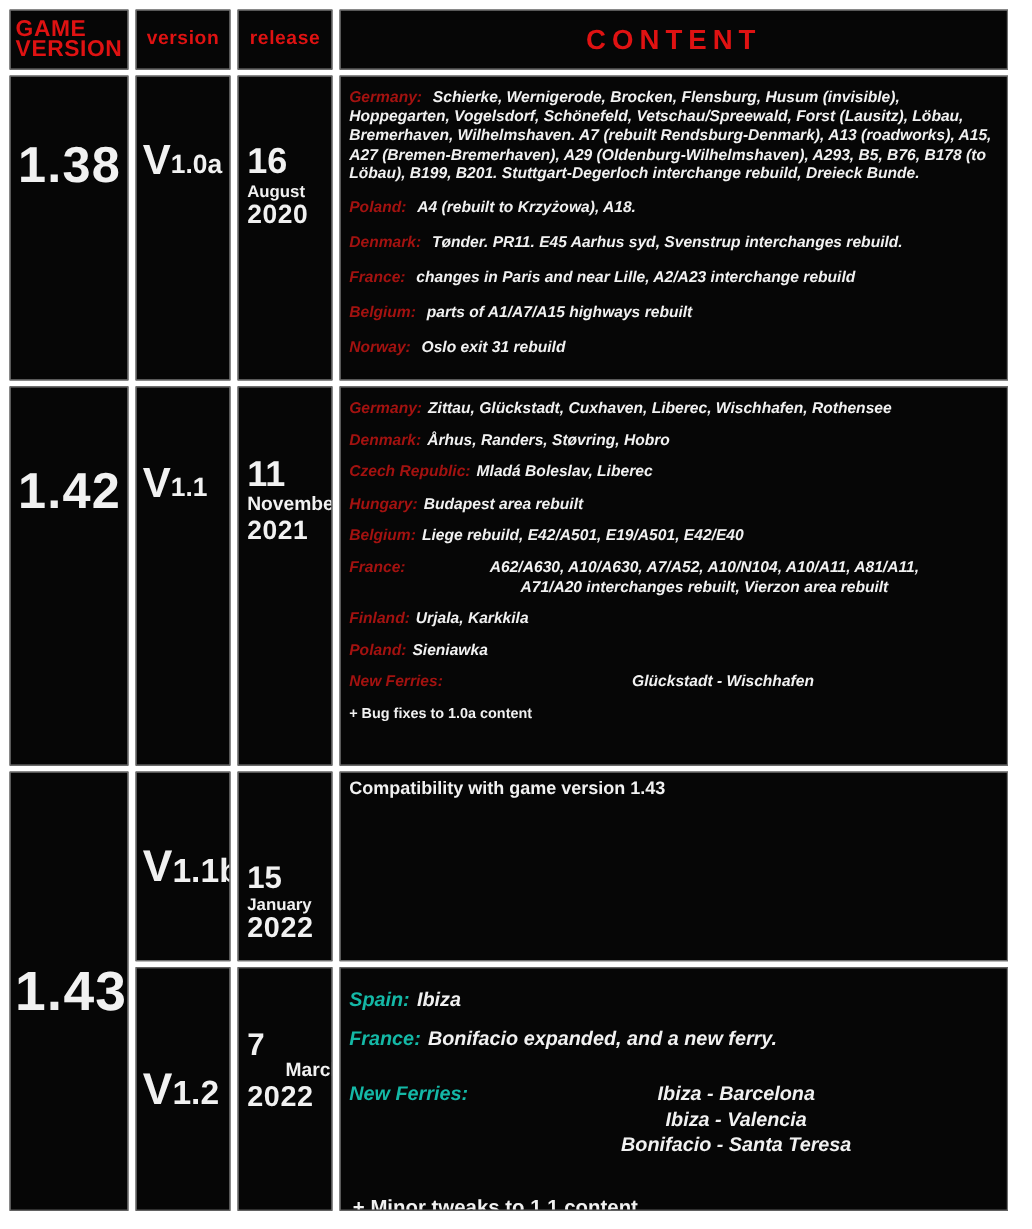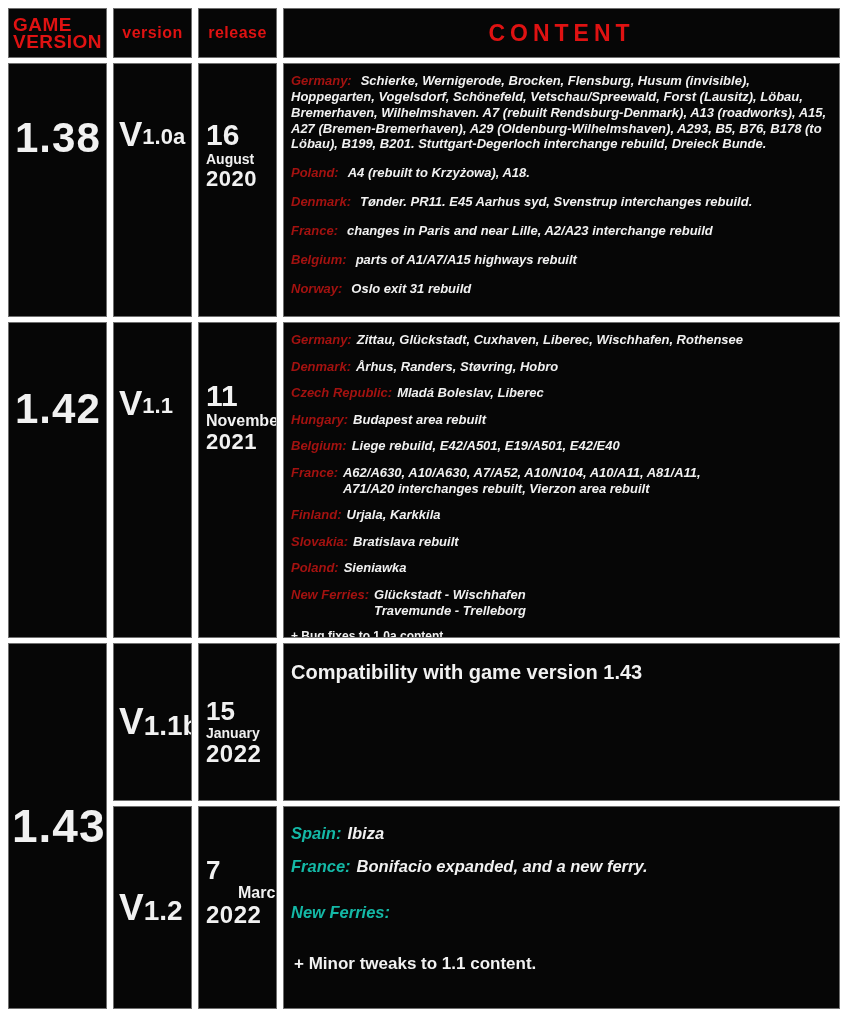--- a/index.html
+++ b/index.html
@@ -34,43 +34,43 @@
   .ver.center .v-small{font-size:28px;align-self:center;padding-top:7px;padding-bottom:0;}
   .vwrap{display:flex;}
   
   .rel{display:flex;flex-direction:column;align-items:flex-start;padding-left:7px;line-height:1;}
   .rel .day{font-size:30px;}
   .rel .month{font-size:14px;margin-top:2px;}
   .rel .year{font-size:22px;margin-top:2px;letter-spacing:0.5px;}
   .rel.r1{padding-top:56px;}
   .rel.r2{padding-top:58px;}
   .rel.r2 .month{font-size:16px;}
-  .rel.r3{padding-top:54px;}
+  .rel.r3{padding-top:74px;}
   .rel.r3 .day{font-size:26px;}
   .rel.r3 .year{font-size:24px;}
   .rel.r4{padding-top:50px;}
   .rel.r4 .day{font-size:26px;}
   .rel.r4 .month{font-size:16px;margin-left:32px;}
   .rel.r4 .year{font-size:24px;}
   
   .content{padding:9px 8px 0 7px;}
   .lbl{color:#a31210;}
   .entry{margin-bottom:13px;font-style:italic;}
   .entry .lbl{margin-right:9px;}
   .c1{font-size:13px;line-height:1.22;}
   .c2{font-size:13px;line-height:1.2;}
   .c2 .entry{margin-bottom:11px;}
   .c2 .entry .lbl{margin-right:5px;}
   .hang{display:flex;}
   .hang .lbl{flex:none;}
-  .hang .val{flex:1;}
+  .hang .val{flex:1;text-align:center;}
   .line{display:block;}
   .footnote{color:#f1f1f1;}
   .c2 .footnote{font-size:12px;margin-top:8px;}
-  .c3{font-size:20px;line-height:1.25;padding-top:16px;}
+  .c3{font-size:15px;line-height:1.25;padding-top:5px;}
   .c3 .plain{margin-bottom:0;}
   .c3 .gap{height:42px;}
   .c4{font-size:16.5px;line-height:1.25;padding-top:16px;}
   .c4 .entry{margin-bottom:12px;}
   .c4 .entry .lbl{margin-right:6px;color:#14b8a6;}
   .c4 .ferries{margin-top:26px;}
   .c4 .ferries .line{line-height:1.28;}
   .c4 .footnote{margin-top:30px;font-size:17px;padding-left:3px;}
 </style>
 </head>
@@ -161,36 +161,32 @@
       <span class="lbl">France:</span>
       <span class="val">
         <span class="line">A62/A630, A10/A630, A7/A52, A10/N104, A10/A11, A81/A11,</span>
         <span class="line">A71/A20 interchanges rebuilt, Vierzon area rebuilt</span>
       </span>
     </div>
     <div class="entry">
       <span class="lbl">Finland:</span><span>Urjala, Karkkila</span>
     </div>
     <div class="entry">
-      <span class="lbl">Slovakia:</span><span>Bratislava rebuilt</span>
-    </div>
-    <div class="entry">
       <span class="lbl">Poland:</span><span>Sieniawka</span>
     </div>
     <div class="entry hang">
       <span class="lbl">New Ferries:</span>
       <span class="val">
         <span class="line">Glückstadt - Wischhafen</span>
-        <span class="line">Travemunde - Trelleborg</span>
       </span>
     </div>
     <div class="footnote">+ Bug fixes to 1.0a content</div>
   </div>
 
-  <div class="cell gv merged" style="grid-row:4 / 6;">
+  <div class="cell gv merged" style="grid-row:4 / 6;justify-content:flex-end;">
     <span>1.43</span>
   </div>
 
   <div class="cell ver center">
     <span class="vwrap">
       <span class="v-big">V</span>
       <span class="v-small">1.1b</span>
     </span>
   </div>
   <div class="cell rel r3">
@@ -216,17 +212,22 @@
   </div>
   <div class="cell content c4">
     <div class="entry">
       <span class="lbl">Spain:</span><span>Ibiza</span>
     </div>
     <div class="entry">
       <span class="lbl">France:</span><span>Bonifacio expanded, and a new ferry.</span>
     </div>
     <div class="entry hang ferries">
       <span class="lbl">New Ferries:</span>
+      <span class="val">
+        <span class="line">Ibiza - Barcelona</span>
+        <span class="line">Ibiza - Valencia</span>
+        <span class="line">Bonifacio - Santa Teresa</span>
+      </span>
     </div>
     <div class="footnote">+ Minor tweaks to 1.1 content.</div>
   </div>
 
 </div>
 
 </body></html>

